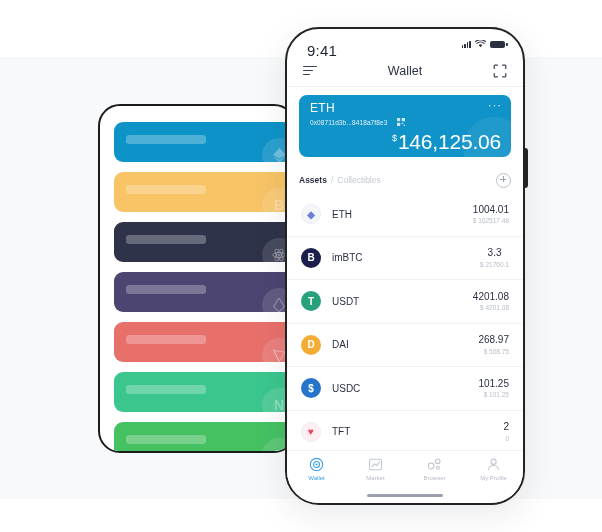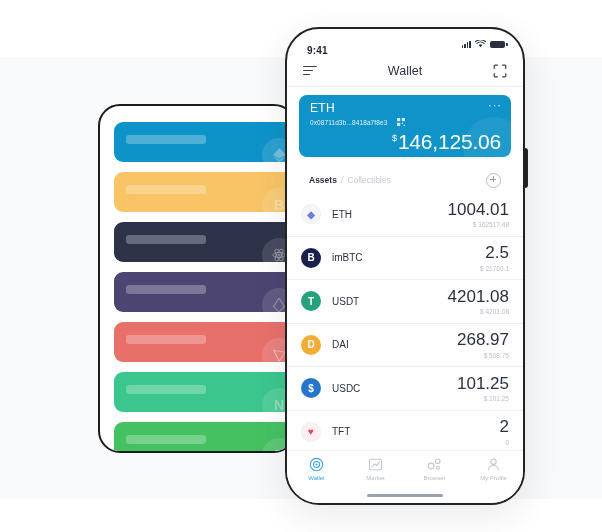--- a/index.html
+++ b/index.html
@@ -119,22 +119,22 @@
     top: 0;
     width: 100%;
     height: 26px;
     display: flex;
     align-items: center;
     justify-content: space-between;
     padding: 4px 18px 0 20px;
     box-sizing: border-box;
   }
   #status-time {
-    font-size: 10px;
-    font-weight: bold;
+    font-size: 15px;
+    font-weight: normal;
     color: #1e2330;
     letter-spacing: 0.2px;
     margin-top: 12px;
   }
   #status-icons {
     display: flex;
     align-items: center;
     gap: 4px;
   }
   .sig-bars { display: flex; align-items: flex-end; gap: 1px; height: 8px; }
@@ -261,21 +261,21 @@
 
   
   #assets-header {
     position: absolute;
     left: 0;
     top: 138px;
     width: 100%;
     height: 26px;
     display: flex;
     align-items: center;
-    padding: 0 22px;
+    padding: 0 12px;
     box-sizing: border-box;
   }
   #tab-assets {
     font-size: 8.5px;
     font-weight: bold;
     color: #2b3142;
   }
   .tab-sep { font-size: 8.5px; color: #c9cdd6; margin: 0 4px; }
   #tab-collectibles {
     font-size: 8.5px;
@@ -332,22 +332,23 @@
     margin-left: 11px;
     font-size: 10px;
     color: #2b3142;
   }
   .asset-values {
     margin-left: auto;
     text-align: right;
     line-height: 1.15;
   }
   .asset-amount {
-    font-size: 17px;
+    font-size: 10px;
     color: #2b3142;
+    text-align: center;
   }
   .asset-fiat {
     font-size: 6.5px;
     color: #b7bcc7;
     margin-top: 2px;
   }
 
   
   #tab-bar {
     position: absolute;
@@ -524,21 +525,21 @@
           <div class="asset-name">ETH</div>
           <div class="asset-values">
             <div class="asset-amount">1004.01</div>
             <div class="asset-fiat">$ 162517.48</div>
           </div>
         </div>
         <div class="asset-row">
           <div class="asset-icon" style="background: rgb(27, 31, 75); color: rgb(255, 255, 255);">B</div>
           <div class="asset-name">imBTC</div>
           <div class="asset-values">
-            <div class="asset-amount">2.5</div>
+            <div class="asset-amount">3.3</div>
             <div class="asset-fiat">$ 21760.1</div>
           </div>
         </div>
         <div class="asset-row">
           <div class="asset-icon" style="background: rgb(38, 161, 123); color: rgb(255, 255, 255);">T</div>
           <div class="asset-name">USDT</div>
           <div class="asset-values">
             <div class="asset-amount">4201.08</div>
             <div class="asset-fiat">$ 4201.08</div>
           </div>

